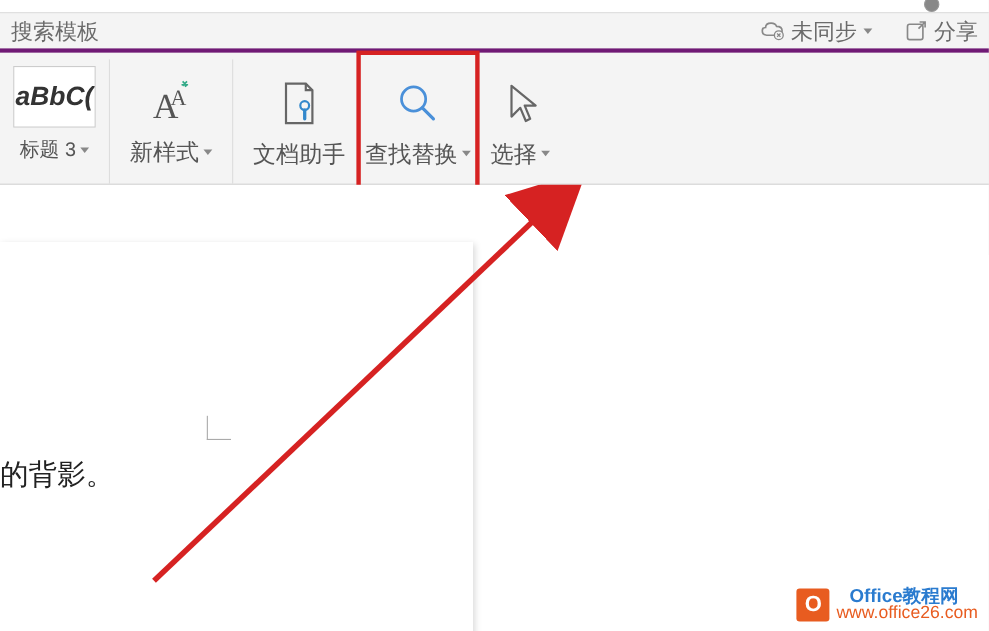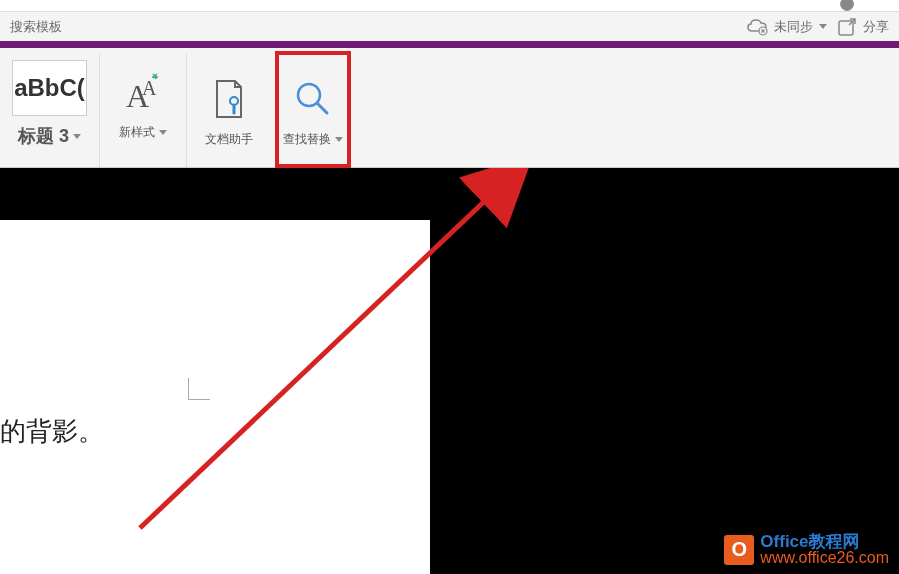--- a/index.html
+++ b/index.html
@@ -25,25 +25,25 @@
       background: #888;
       border: 1px solid #999;
     }
     .subbar {
       display: flex;
       justify-content: space-between;
       align-items: center;
       height: 36px;
       padding: 0 10px;
       background: #f4f4f4;
-      border-bottom: 7px solid #701a75;
+      border-bottom: 4px solid #701a75;
       color: #6b6b6b;
-      font-size: 13px;
-    }
-    .subbar-right { display: flex; gap: 10px; align-items: center; }
+      font-size: 20px;
+    }
+    .subbar-right { display: flex; gap: 30px; align-items: center; }
     .sync-group, .share-group { display: flex; align-items: center; gap: 4px; cursor: pointer; }
     .dropdown-caret {
       display: inline-block;
       width: 0; height: 0;
       border-left: 4px solid transparent;
       border-right: 4px solid transparent;
       border-top: 5px solid #888;
       margin-left: 2px;
     }
     .ribbon {
@@ -65,42 +65,43 @@
     }
     .ribbon-group.no-border { border-right: none; }
     .style-preview {
       width: 75px; height: 56px;
       background: #fff;
       border: 1px solid #ccc;
       display: flex; align-items: center; justify-content: center;
       font-size: 24px; font-weight: bold; color: #333;
       overflow: hidden;
       padding: 0 4px;
-    }
-    .style-label { margin-top: 8px; font-size: 18px; color: #555; display:flex; align-items:center; gap:2px;font-weight:bold;}
+      font-style: italic;
+    }
+    .style-label { margin-top: 8px; font-size: 18px; color: #555; display:flex; align-items:center; gap:2px;}
     .ribbon-btn {
       display: flex; flex-direction: column; align-items: center;
       padding: 4px 6px;
       cursor: pointer;
     }
     .ribbon-btn .icon-wrap {
       height: 56px; display: flex; align-items: center; justify-content: center;
     }
     .ribbon-btn .label {
-      font-size: 12px; color: #555; margin-top: 4px;
+      font-size: 21px; color: #555; margin-top: 4px;
       display: flex; align-items: center; gap: 2px;
     }
     .highlight-box {
       border: 4px solid #d62222;
       padding: 16px 4px;
     }
     .canvas-area {
       position: relative;
       height: calc(574px - 12px - 36px - 120px);
-      background: #000000;
+      background: #ffffff;
       padding-left: 18px;
     }
     .page {
       position: absolute;
       left: 0; top: 52px;
       width: 430px; height: 360px;
       background: #fff;
       box-shadow: 2px 2px 6px rgba(0,0,0,0.15);
       padding: 180px 20px 20px 0;
     }
@@ -129,21 +130,21 @@
       font-family: Arial, sans-serif;
     }
     .wm-badge {
       width: 30px; height: 30px;
       background: #e85c20;
       display: flex; align-items: center; justify-content: center;
       color: #fff; font-weight: bold; font-size: 20px;
       border-radius: 3px;
     }
     .wm-text { display: flex; flex-direction: column; line-height: 1; }
-    .wm-line1 { color: #2a7bcf; font-size: 17px; font-weight: bold; }
+    .wm-line1 { color: #2a7bcf; font-size: 17px; font-weight: bold; margin-left: 12px; }
     .wm-line2 { color: #e85c20; font-size: 16px; }
     svg { display: block; }
   </style>
 </head>
 <body>
 
 <div class="topbar">
   <div class="avatar"></div>
 </div>
 
@@ -198,21 +199,21 @@
           </svg>
         </span>
       </div>
       <div class="label">
         <span>新样式</span>
         <span class="dropdown-caret"></span>
       </div>
     </div>
   </div>
 
-  <div class="ribbon-group no-border" style="display:flex;flex-direction:row;gap:16px;">
+  <div class="ribbon-group no-border" style="display:flex;flex-direction:row;gap:4px;">
 
     <div class="ribbon-btn">
       <div class="icon-wrap">
         <span>
           <svg width="44" height="48" viewBox="0 0 44 48">
             <path d="M10 6 H28 L34 12 V42 H10 Z" fill="none" stroke="#666" stroke-width="2"></path>
             <path d="M28 6 V12 H34" fill="none" stroke="#666" stroke-width="2"></path>
             <circle cx="27" cy="26" r="4" fill="none" stroke="#3388cc" stroke-width="2"></circle>
             <path d="M27 30 V38" stroke="#3388cc" stroke-width="3" stroke-linecap="round"></path>
           </svg>
@@ -232,20 +233,33 @@
             <path d="M26 28 L36 38" stroke="#4a90d9" stroke-width="3" stroke-linecap="round"></path>
           </svg>
         </span>
       </div>
       <div class="label">
         <span>查找替换</span>
         <span class="dropdown-caret"></span>
       </div>
     </div>
 
+    <div class="ribbon-btn">
+      <div class="icon-wrap">
+        <span>
+          <svg width="44" height="48" viewBox="0 0 44 48">
+            <path d="M14 8 L14 36 L22 28 L27 40 L31 38 L26 26 L36 26 Z" fill="none" stroke="#666" stroke-width="2" stroke-linejoin="round"></path>
+          </svg>
+        </span>
+      </div>
+      <div class="label">
+        <span>选择</span>
+        <span class="dropdown-caret"></span>
+      </div>
+    </div>
 
   </div>
 </div>
 
 <div class="canvas-area">
   <div class="page">
     <div class="margin-mark"></div>
     <div class="page-text">的背影。</div>
   </div>
 

